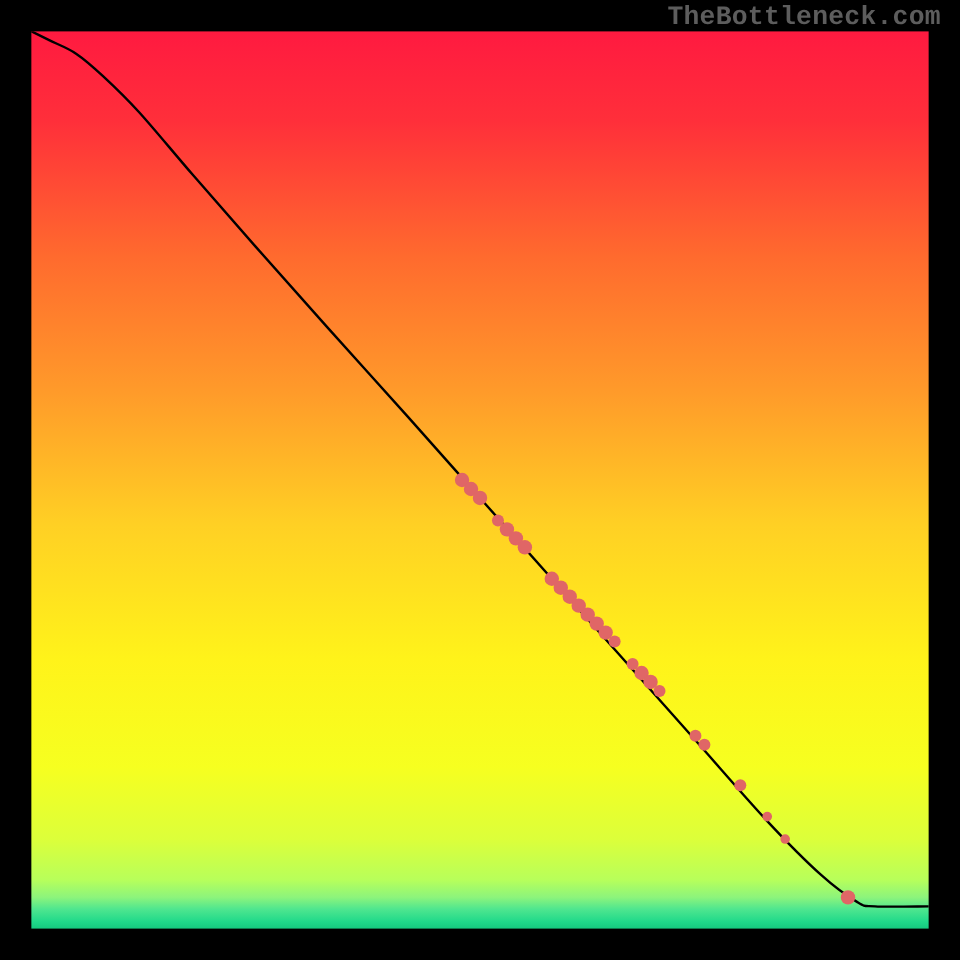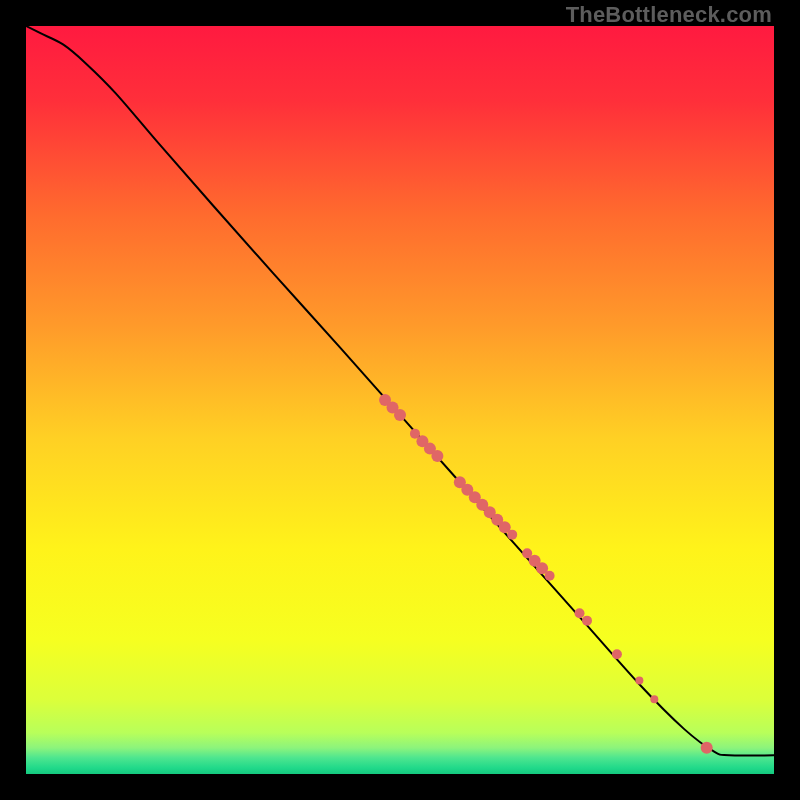--- a/index.html
+++ b/index.html
@@ -27,22 +27,22 @@
     position: absolute;
     left: 0; top: 0; right: 0; bottom: 0;
   }
   .overlay {
     position: absolute;
     left: 0; top: 0;
   }
   .watermark {
     position: absolute;
     top: 2px;
-    right: 28px;
-    font-family: Liberation Sans, sans-serif;
+    right: 16px;
+    font-family: Liberation Mono, monospace;
     font-size: 22px;
     font-weight: bold;
     color: #5d5d5d;
     letter-spacing: 0.2px;
   }
 </style>
 </head>
 <body>
 
 <div class="frame">

